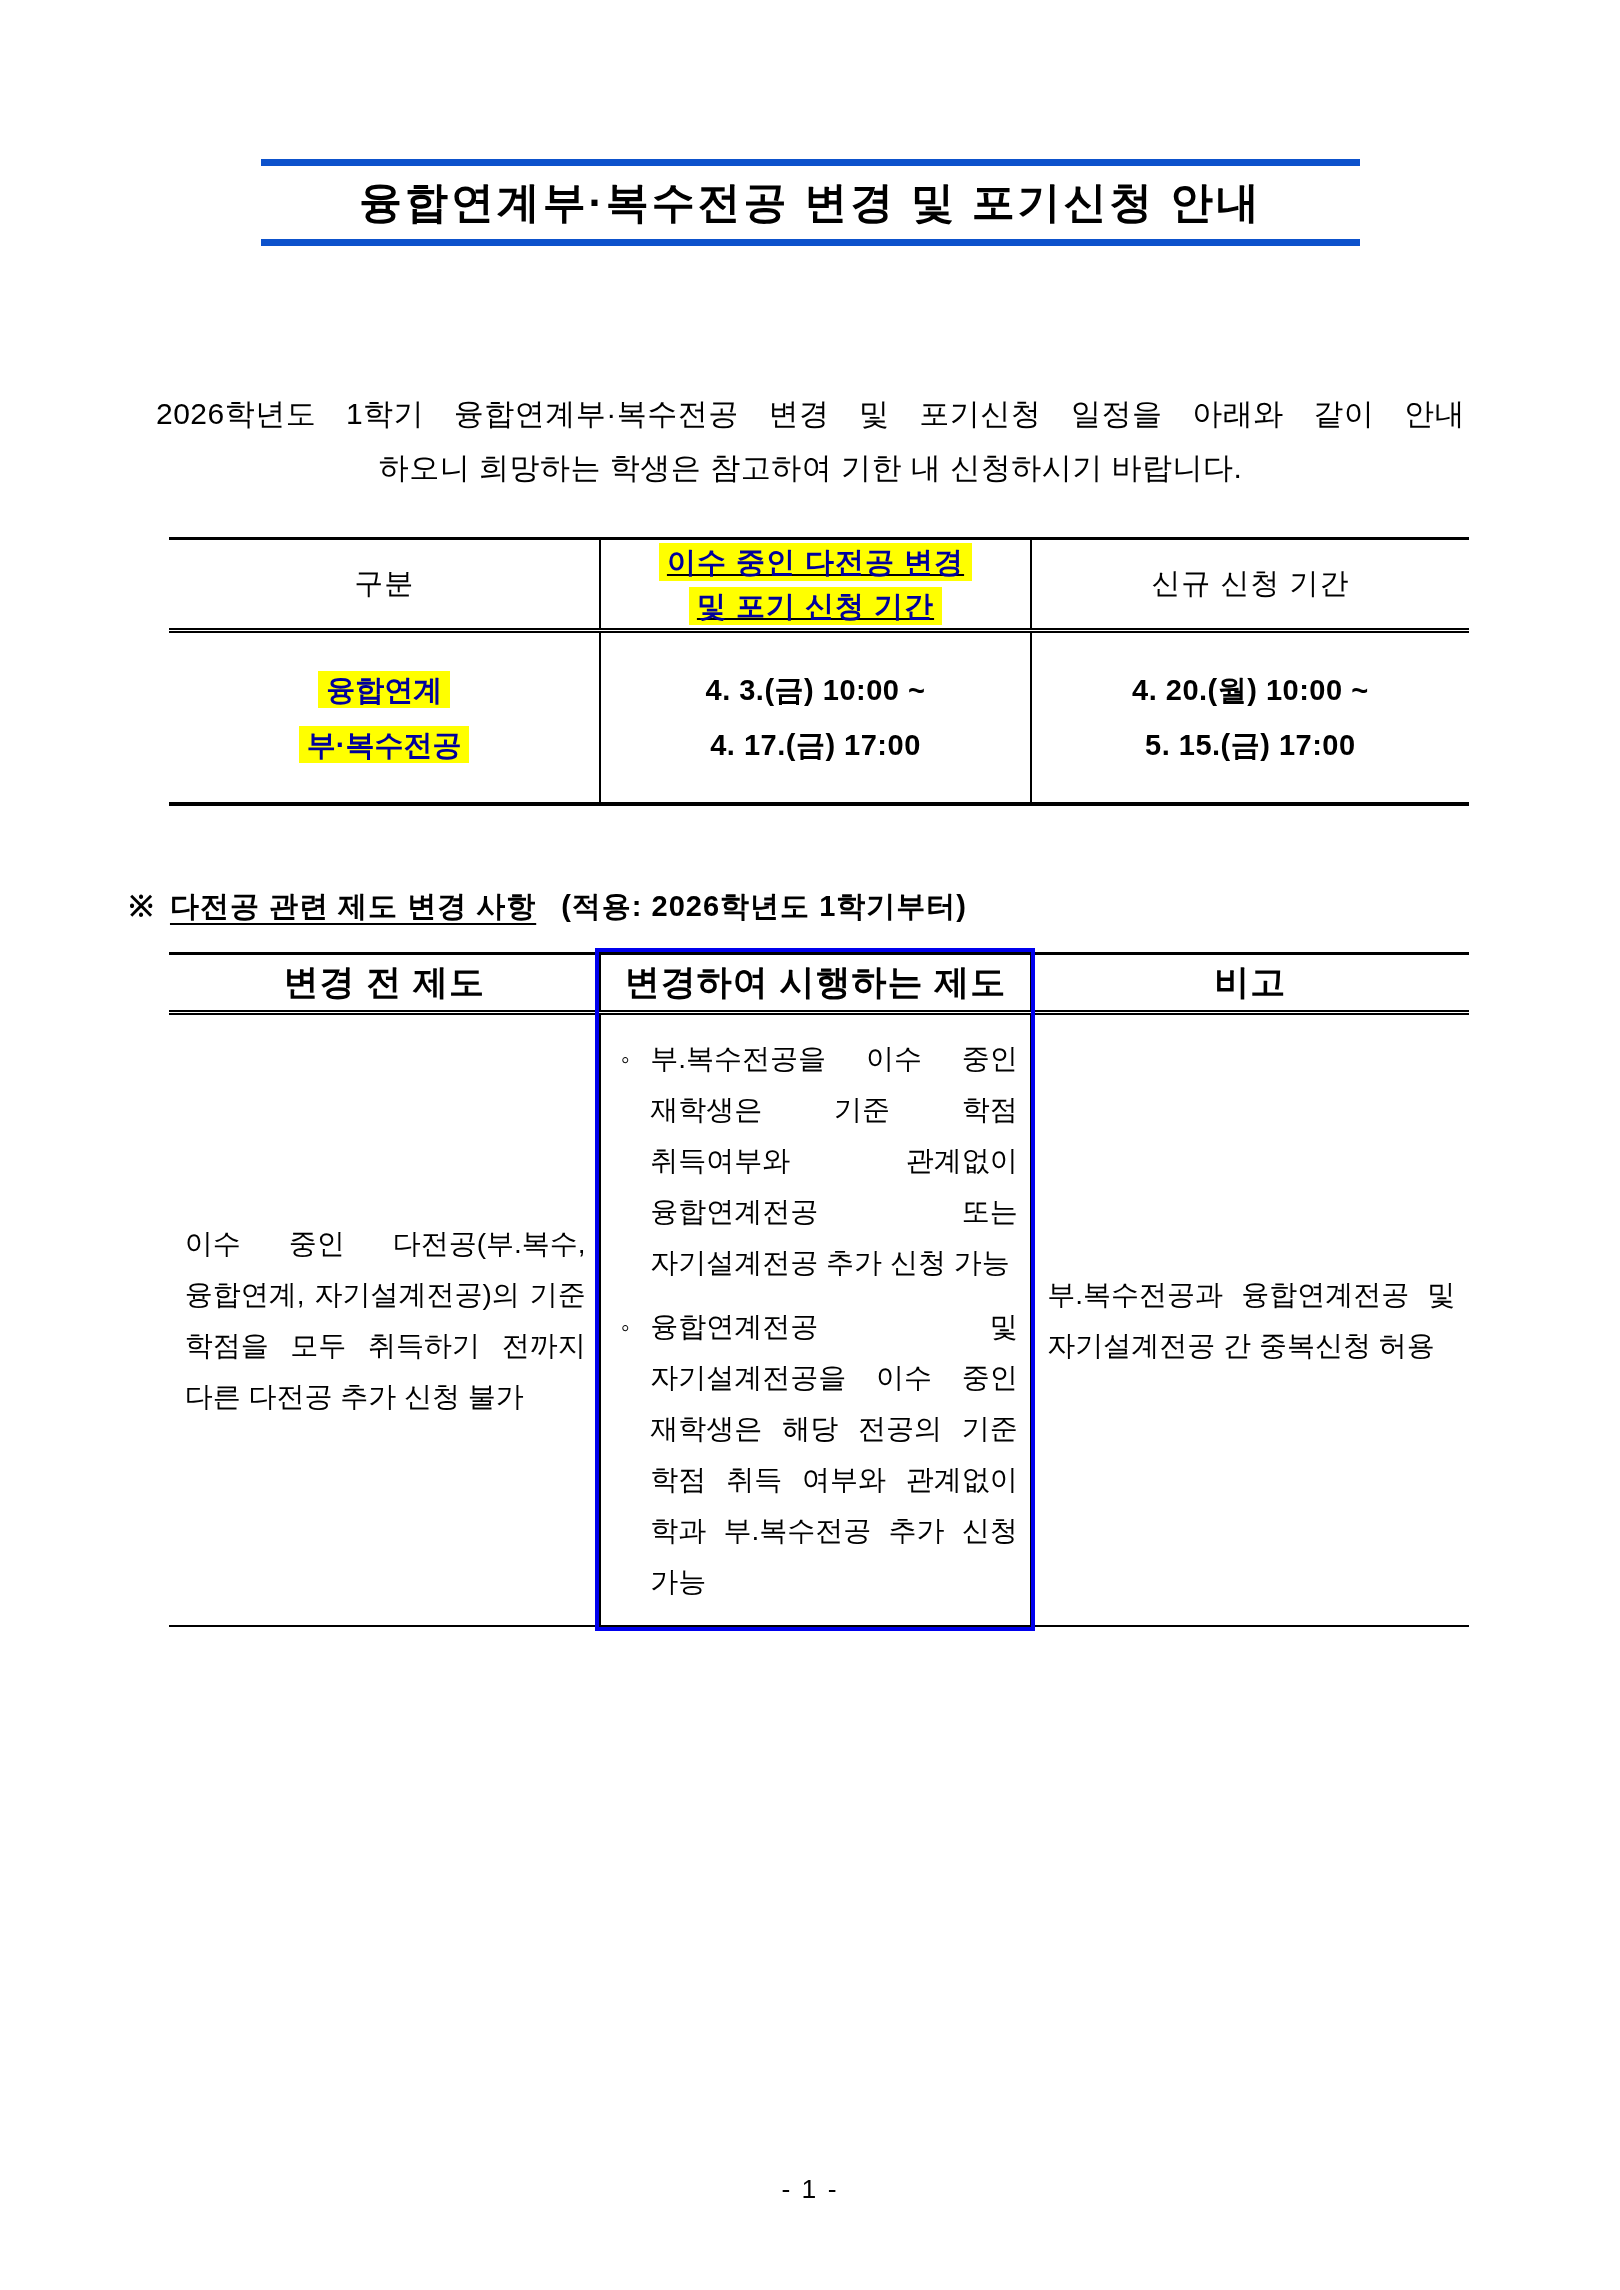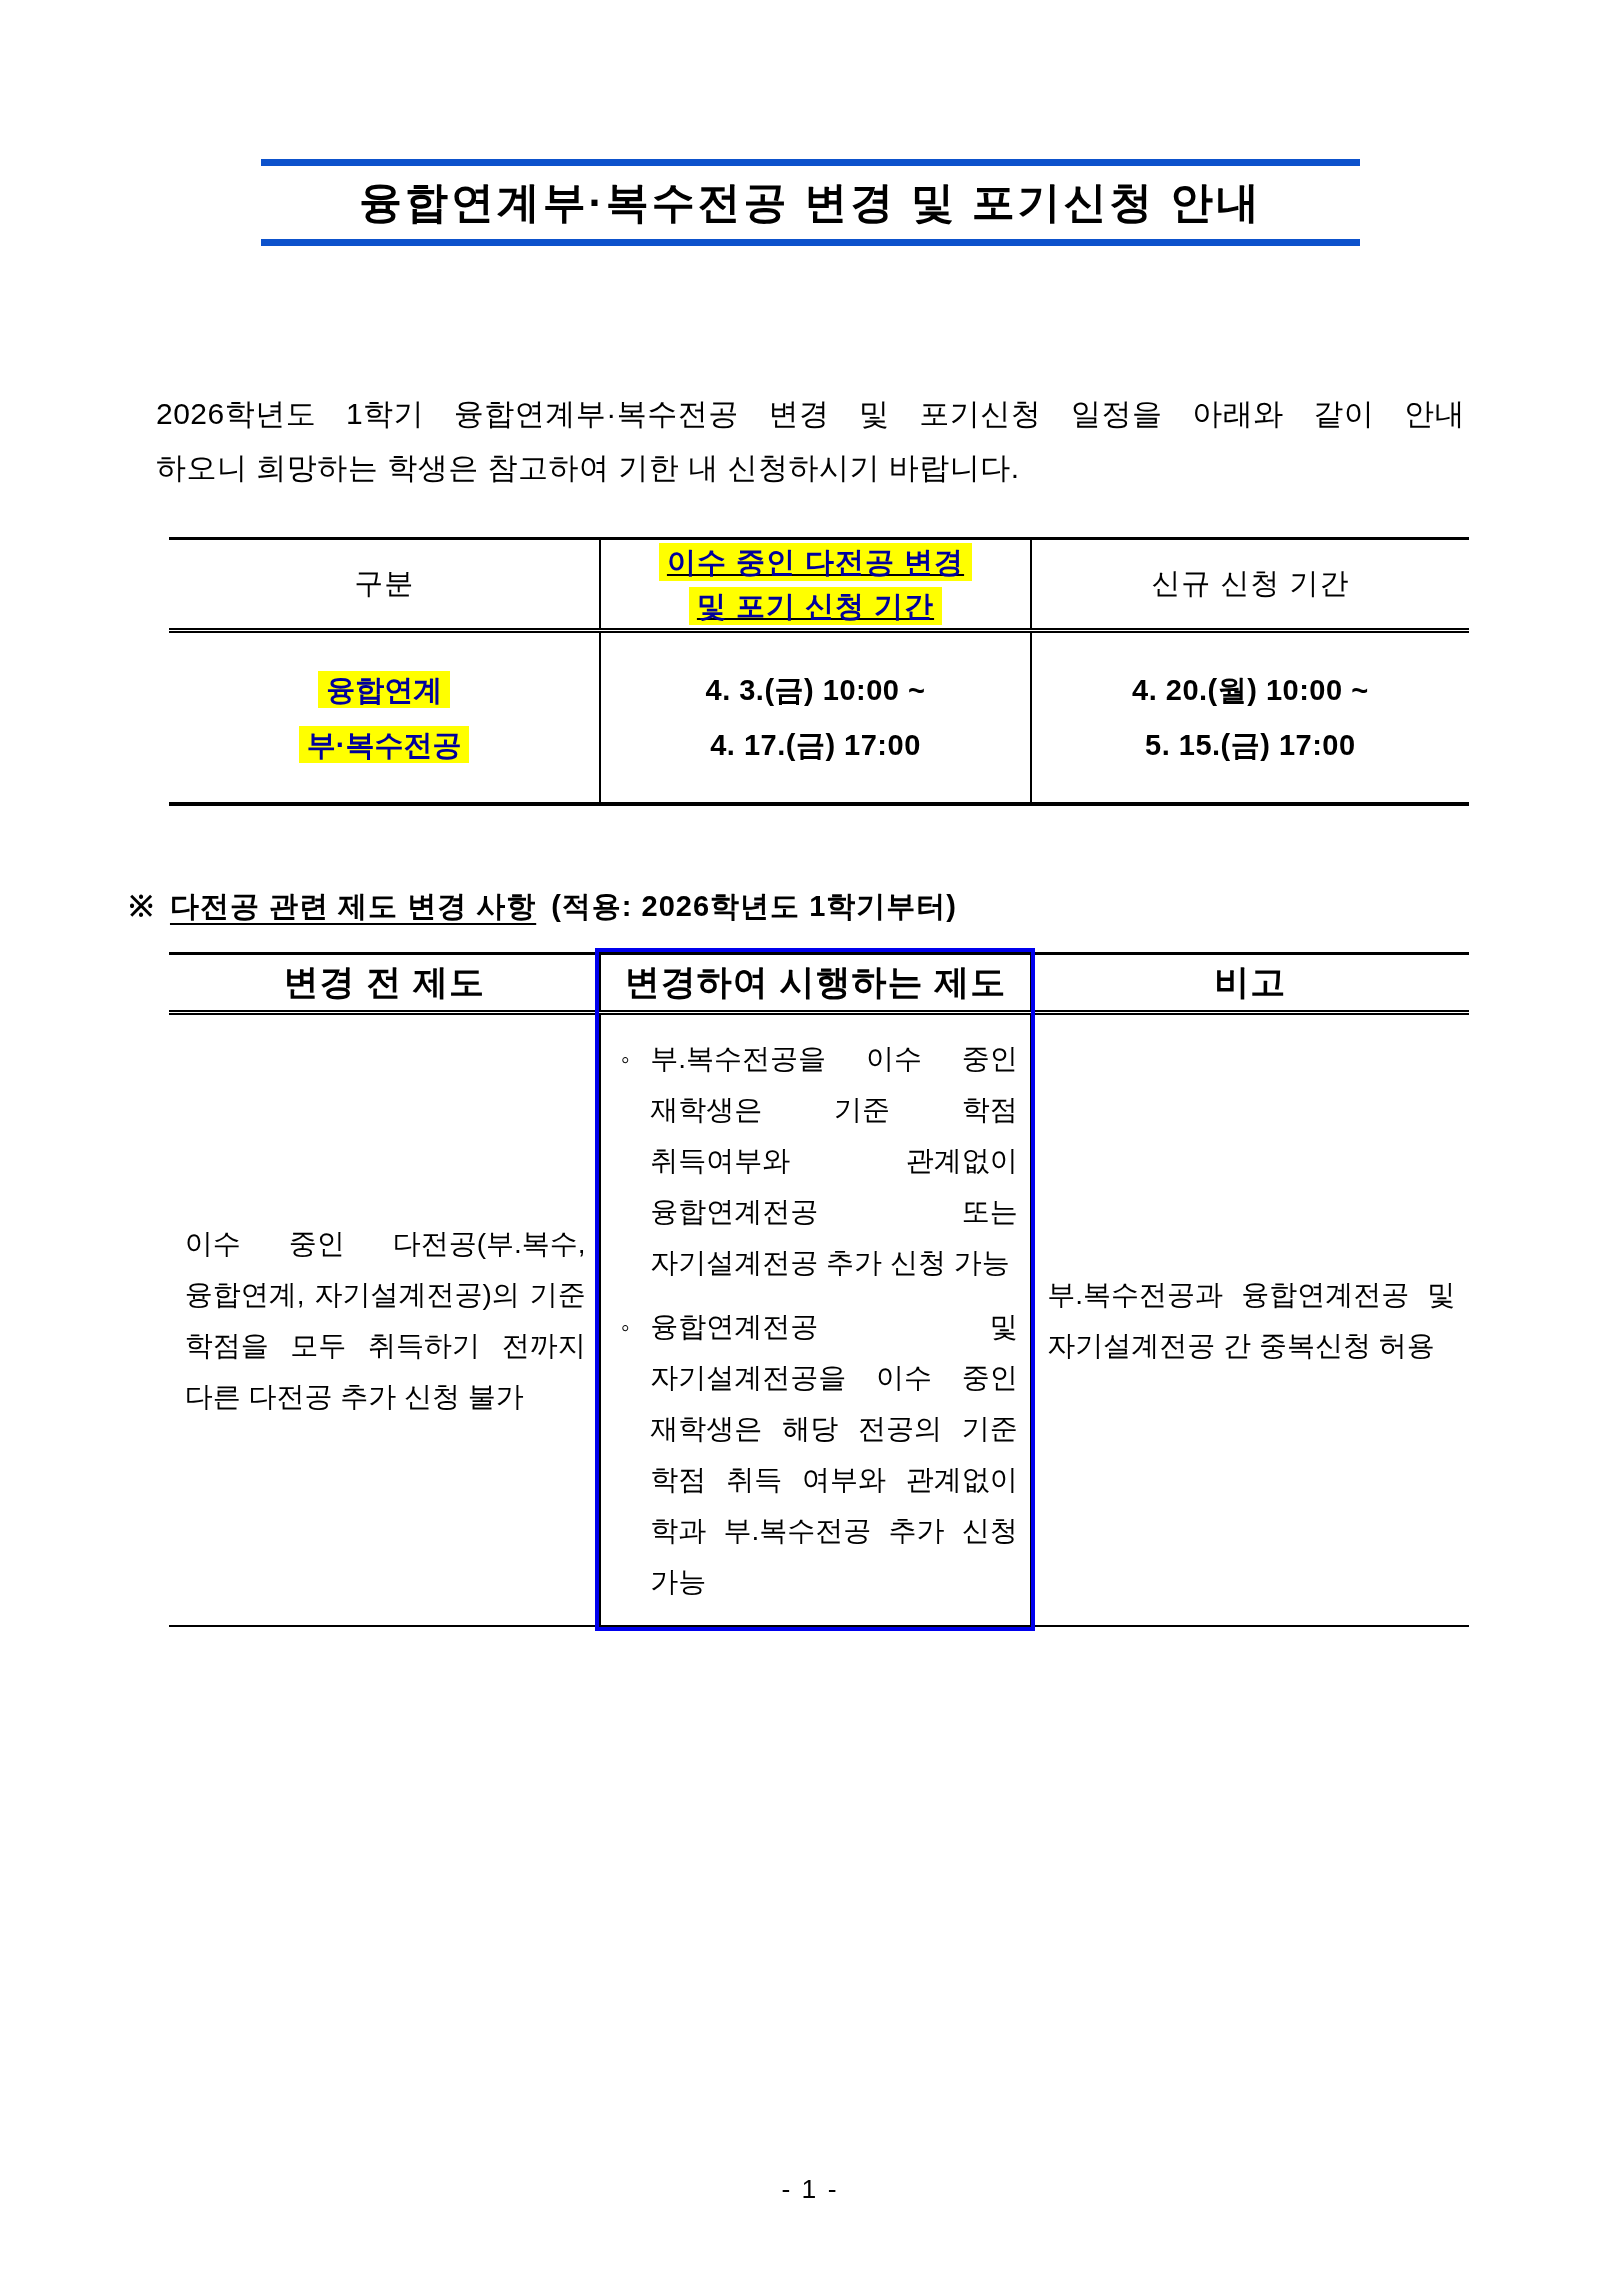--- a/index.html
+++ b/index.html
@@ -9,42 +9,42 @@
   
   .title-block { position:absolute; left:261px; top:159px; width:1099px; }
   .rule { height:6.9px; background:#0d52cc; }
   .doc-title { margin:0; padding:11.8px 0 12.7px; font-size:43px; line-height:49px; font-weight:700;
                text-align:center; letter-spacing:2.9px; white-space:nowrap; }
 
   
   .intro { position:absolute; left:156px; top:387px; width:1309px; font-size:30px; line-height:54px;
            letter-spacing:0.5px; word-break:keep-all; }
   .intro .l1 { text-align:justify; text-align-last:justify; }
-  .intro .l2 { text-align:left; }
+  .intro .l2 { text-align:center; }
 
   
   table { border-collapse:collapse; table-layout:fixed; }
   th, td { text-align:center; vertical-align:middle; padding:0; }
   .vline { border-left:2px solid #000; }
 
   
   .t1 { position:absolute; left:169px; top:537px; width:1300px; }
   .t1 thead th { border-top:3.9px solid #000; border-bottom:5.9px double #000; height:80px;
                  font-weight:400; font-size:29px; letter-spacing:1px; }
   .t1 tbody td { border-bottom:4.9px solid #000; height:169px; font-size:29px; line-height:55px; }
   .t1 .dates { font-weight:700; letter-spacing:0.5px;margin-left:37px; }
   .hl { background:#ffff00; color:#00009c; font-weight:700; padding:2.9px 7.8px; }
   .hdr2 { line-height:44px; font-size:28px;text-decoration:underline; }
 
   
   .section-heading { position:absolute; left:129px; top:885px; font-size:29px; font-weight:700;
                      letter-spacing:1px; white-space:nowrap; }
   .section-heading .marker { margin-right:15.7px; }
   .section-heading .underline { text-decoration:underline; text-underline-offset:6.9px; text-decoration-thickness:2px; }
-  .section-heading .suffix { margin-left:15px; }
+  .section-heading .suffix { margin-left:25px; }
 
   
   .t2wrap { position:absolute; left:169px; top:952px; width:1300px; }
   .t2 { width:1300px; }
   .t2 thead th { border-top:3.9px solid #000; border-bottom:5.9px double #000; height:55px;
                  font-size:35px; font-weight:700; letter-spacing:1px; }
   .t2 tbody td { border-bottom:2.9px solid #000; height:610px; font-size:28px; line-height:51px;
                  word-break:keep-all; }
   .t2 td.before { text-align:justify; padding:0 13.7px 0 15.7px; }
   .t2 td.after  { text-align:justify; padding:0 11.8px 0 0; }

